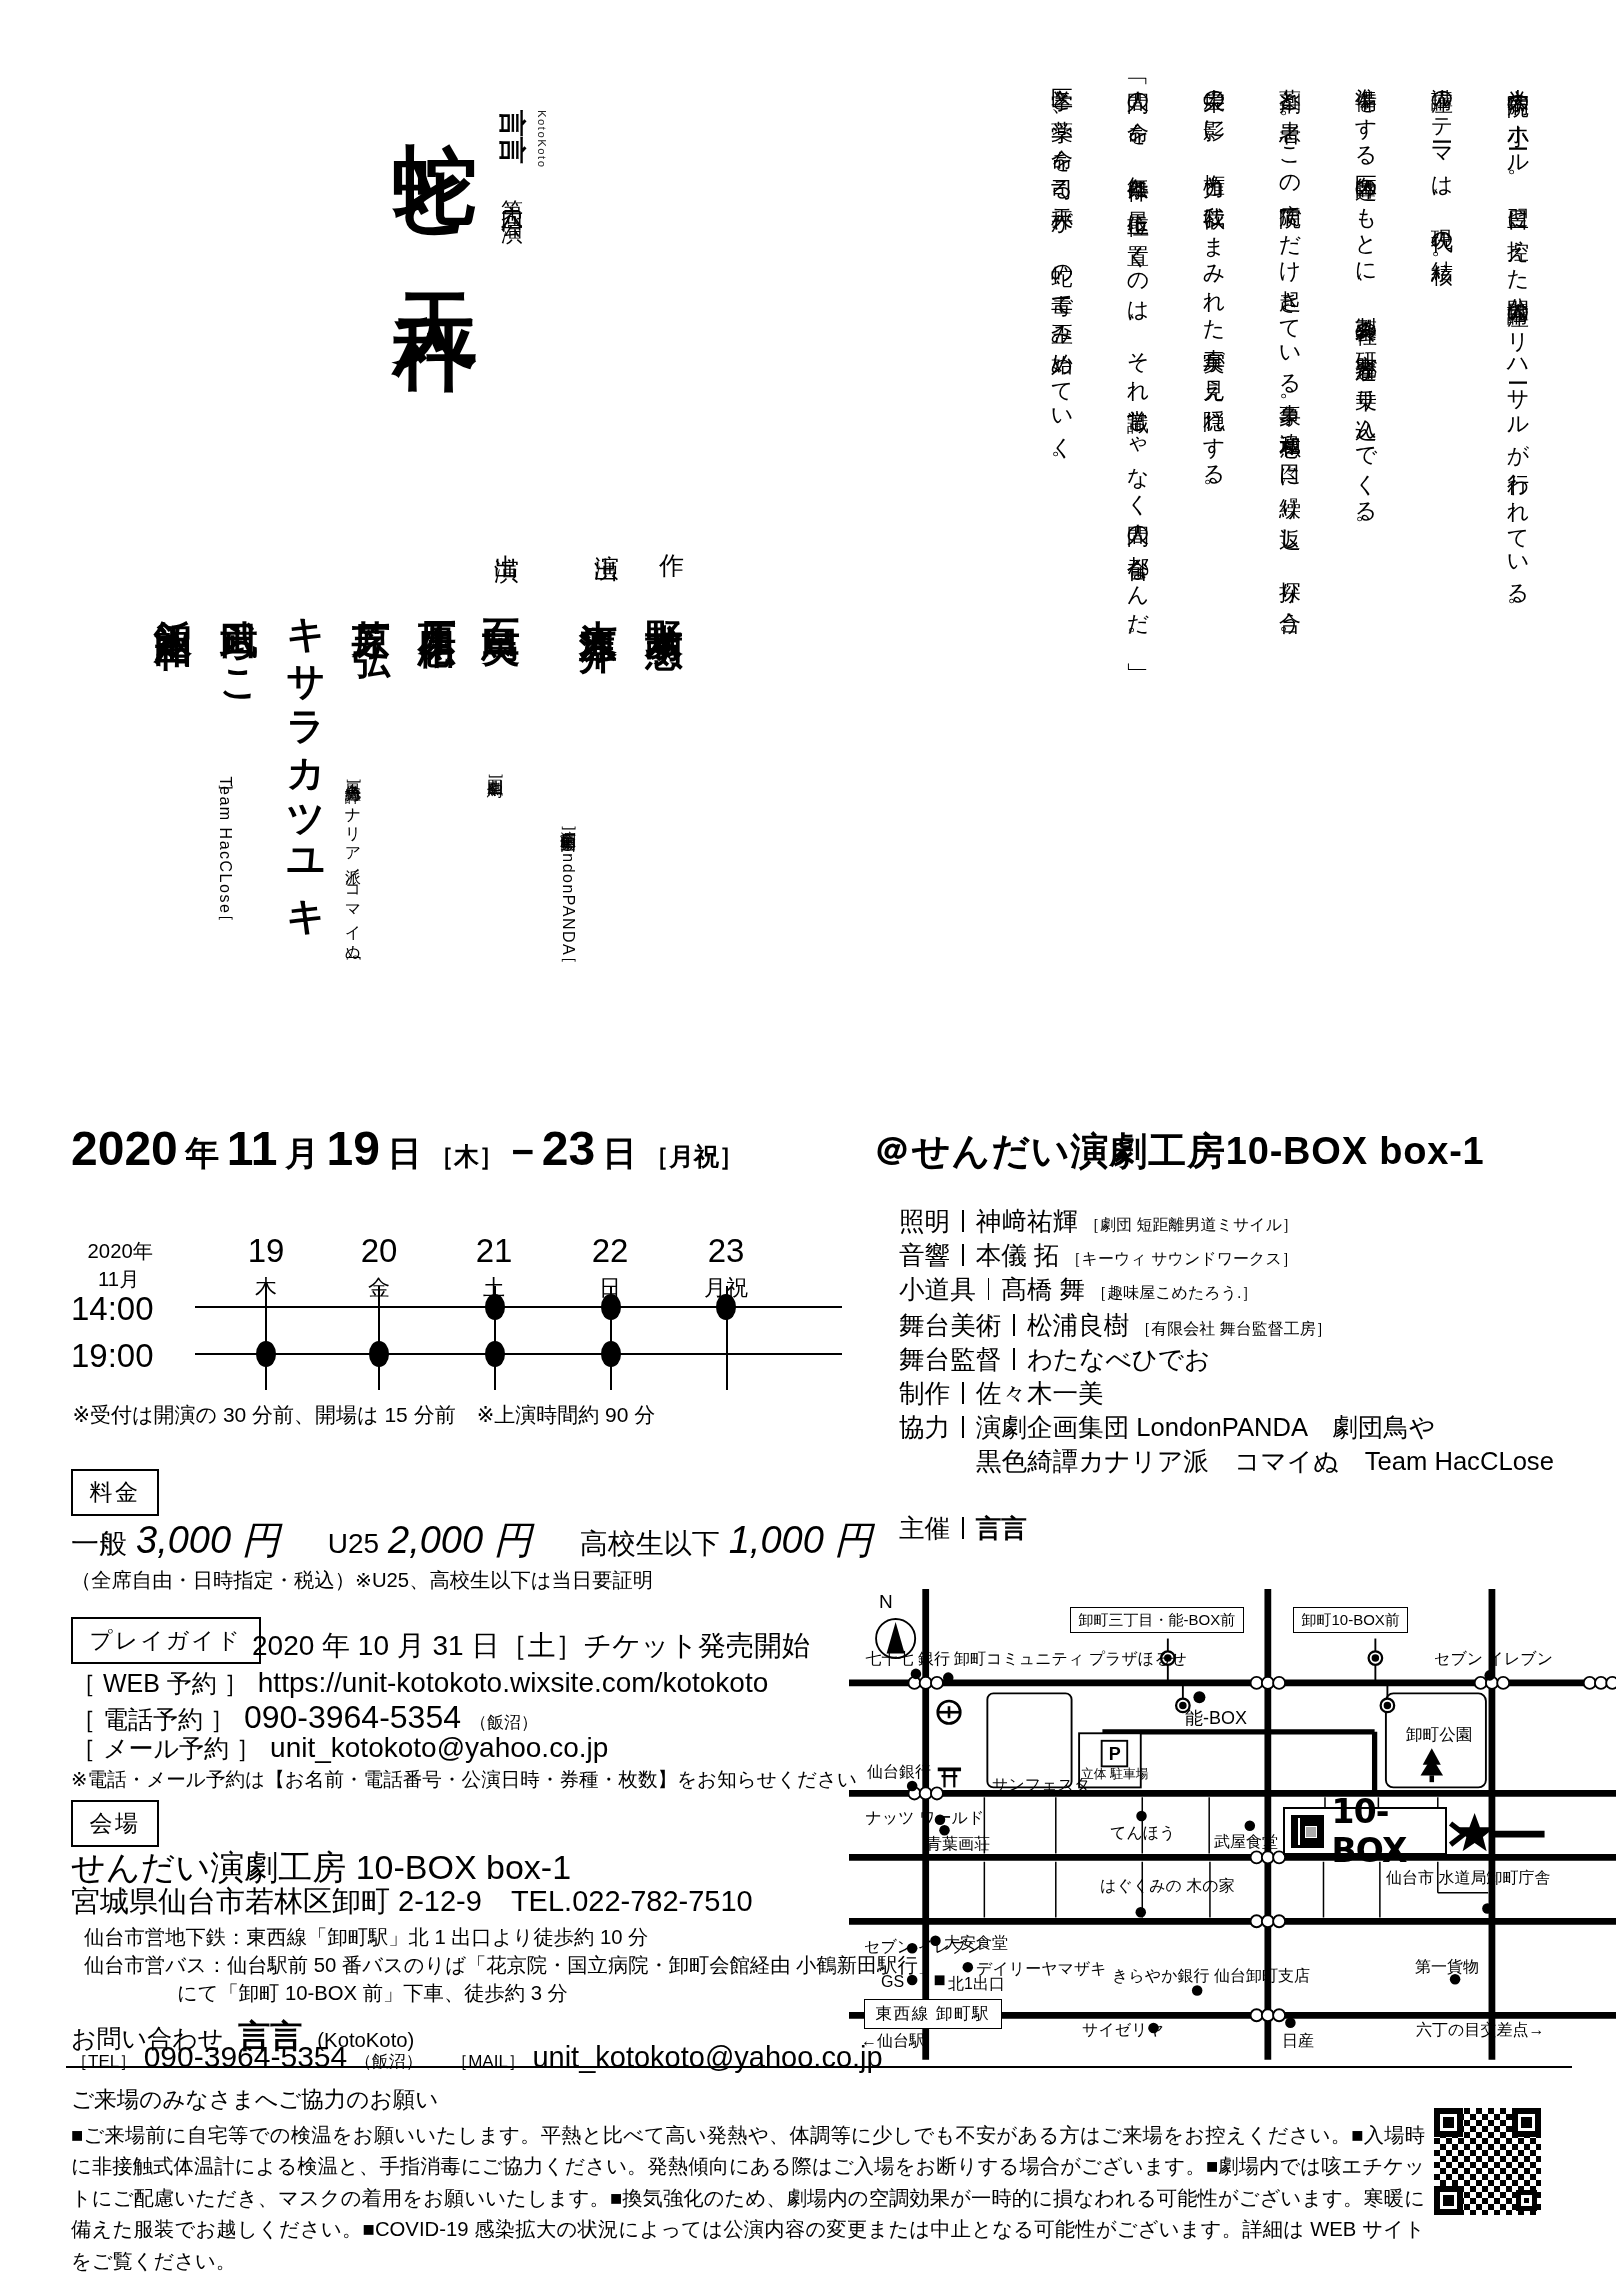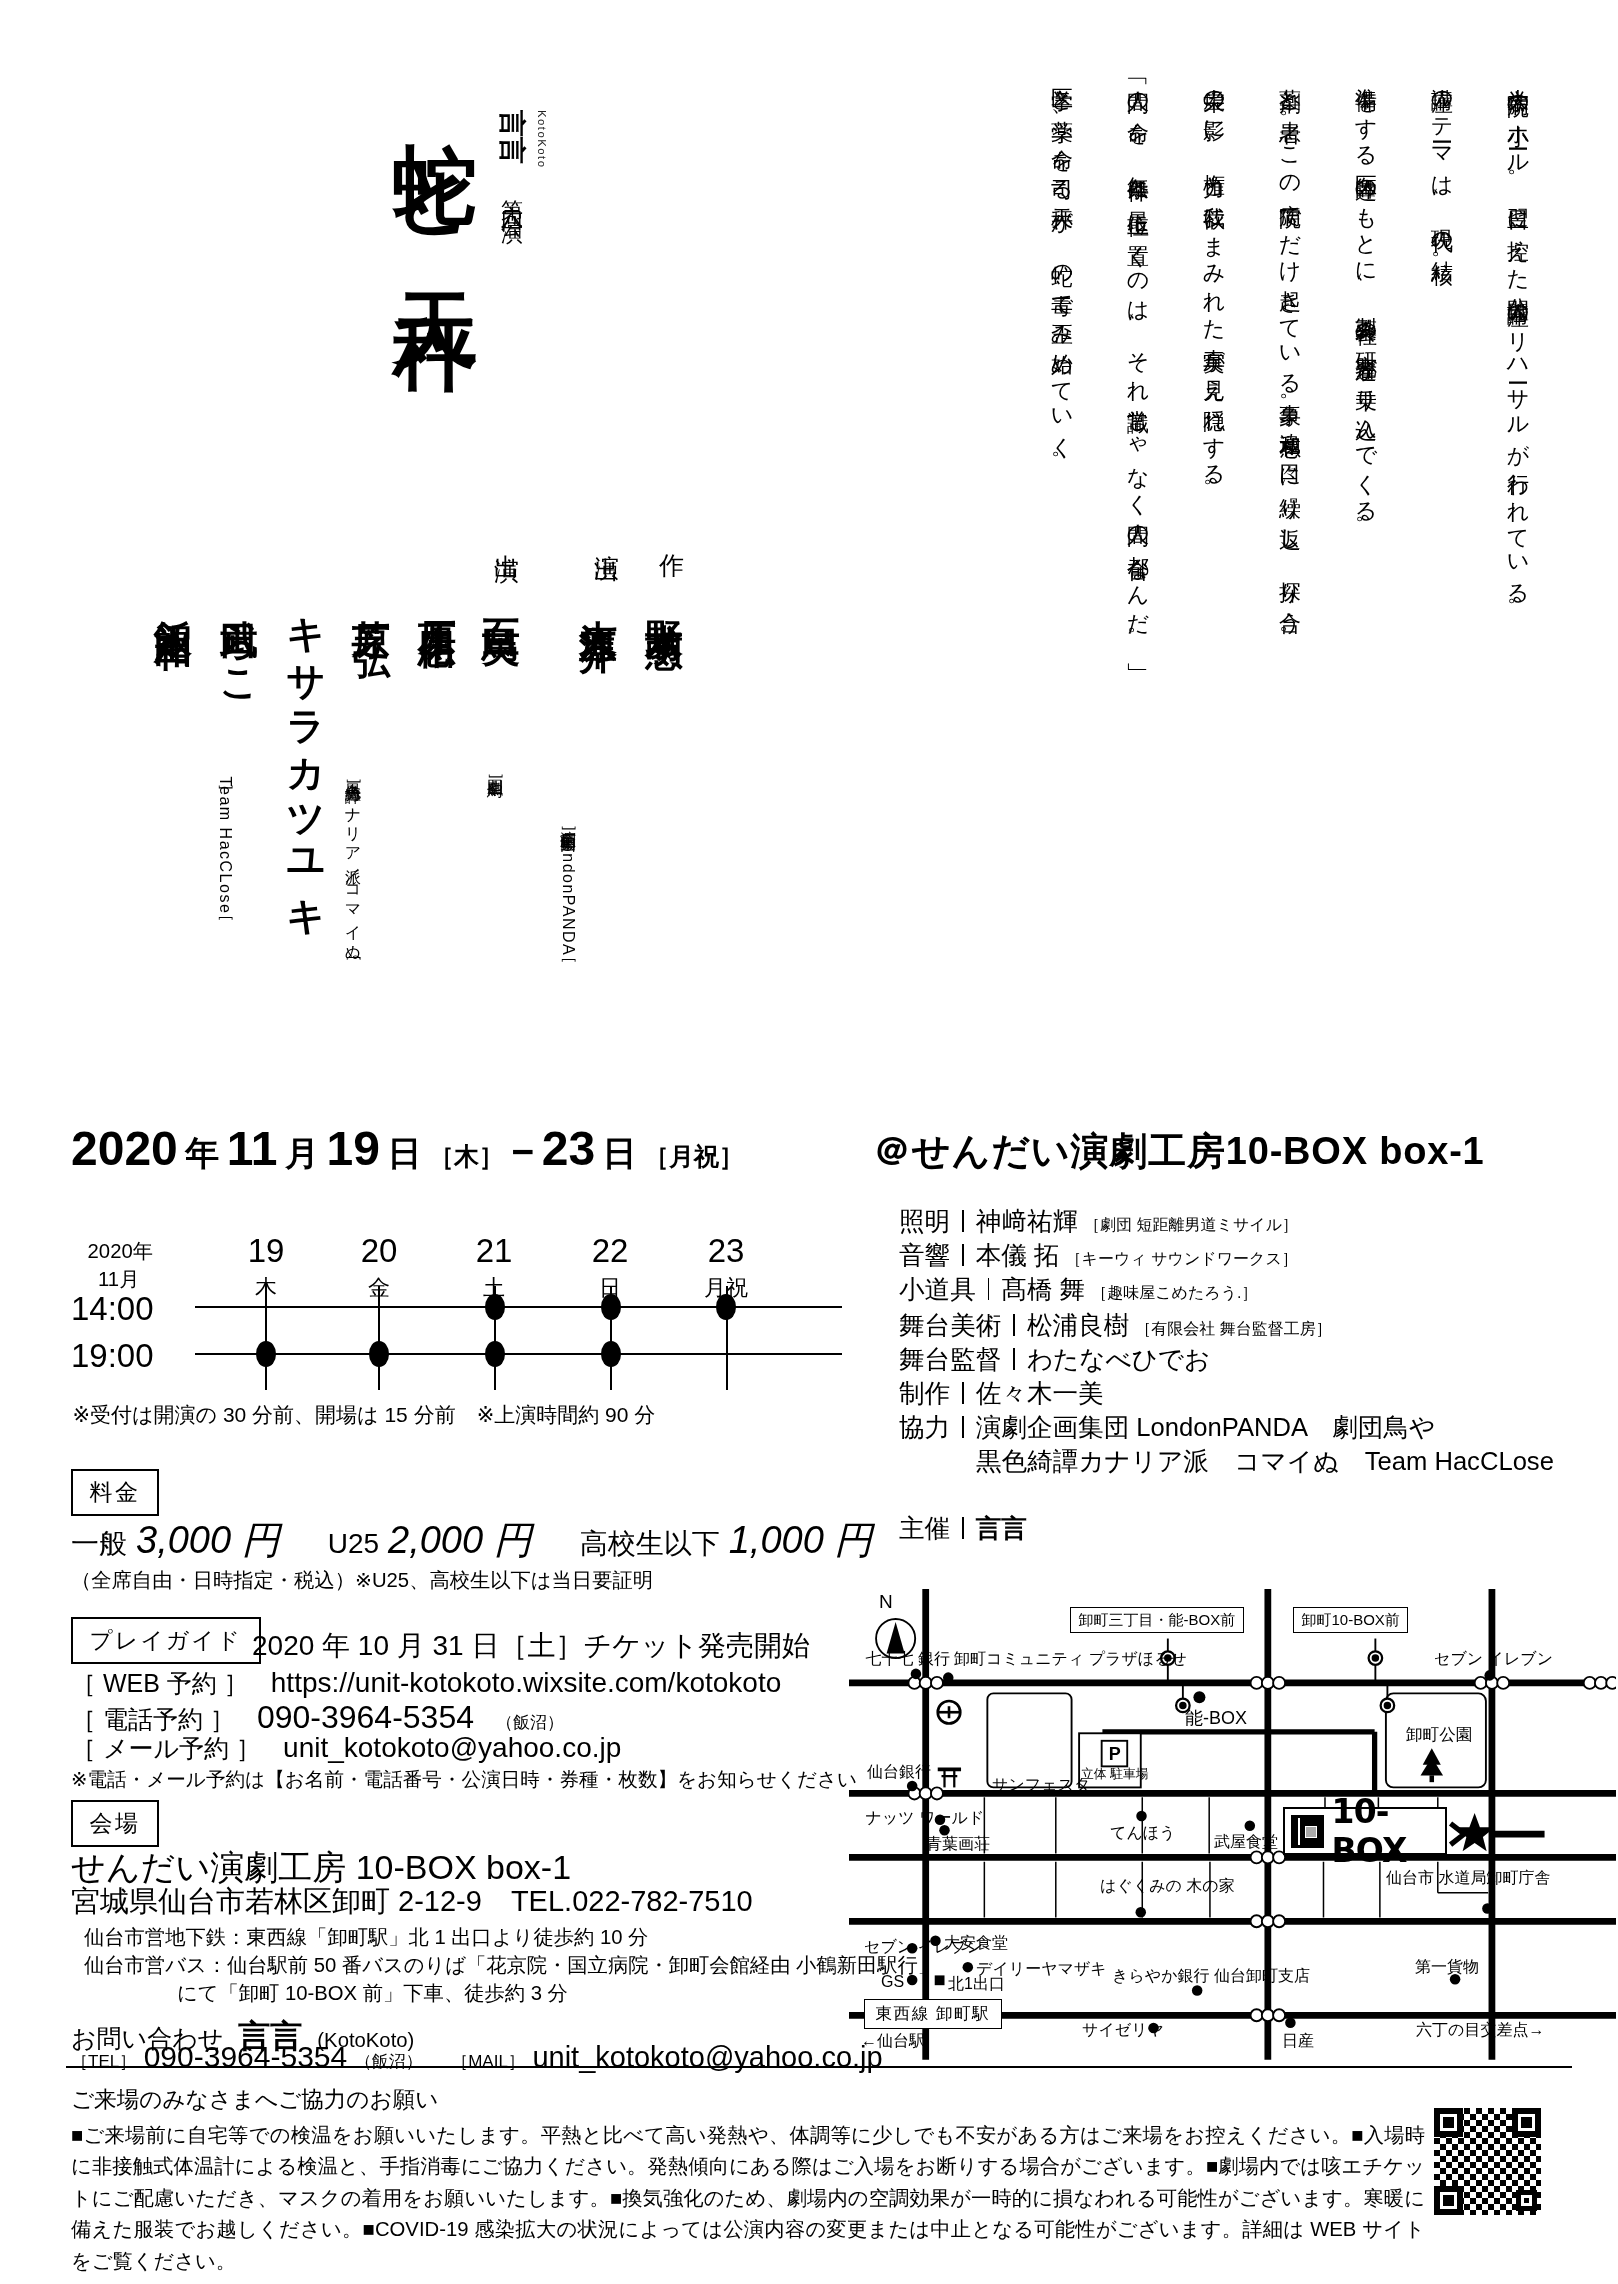--- a/index.html
+++ b/index.html
@@ -34,21 +34,21 @@
   .vline{width:1.5px;background:#000;top:60px;height:104px;}
   .hline{height:2.3px;background:#000;left:124px;width:647px;}
   .sch-time{font-size:33px;left:0;}
   .sdot{position:absolute;width:19.6px;height:25.6px;background:#000;border-radius:50%;}
   .sch-note{left:1.5px;top:175px;font-size:21px;}
   
   .boxlab{border:2.3px solid #000;font-size:23px;padding:6px 16.6px;letter-spacing:2.3px;}
   
   .pr-lab{font-size:28px;} .pr-num{font-size:38px;font-weight:500;font-style:italic;}
   .small-note{font-size:20.3px;}
-  .pg-line{display:flex;align-items:baseline;gap:22px;justify-content:flex-end;}
+  .pg-line{display:flex;align-items:baseline;gap:9px;justify-content:flex-end;}
   .pg-lab{font-size:25px;} .pg-val{font-size:28px;} .pg-tel{font-size:32px;} .tiny{font-size:17px;}
   #divider{left:66px;top:2066px;width:1506px;height:2.3px;background:#000;}
   
   .staff-row{position:absolute;left:899px;font-size:25.6px;white-space:nowrap;}
   .staff-row .sep{display:inline-block;width:1.5px;height:22.6px;background:#000;margin:0 12px;vertical-align:-2.3px;}
   .staff-note{font-size:16px;margin-left:6px;}
   
   #covid-title{left:71px;top:2084px;font-size:22.6px;}
   #covid-body{left:71px;top:2120px;width:1354px;font-size:20.3px;line-height:1.55;text-align:justify;}
   .qr{position:absolute;left:1434px;top:2108px;width:107px;height:107px;

